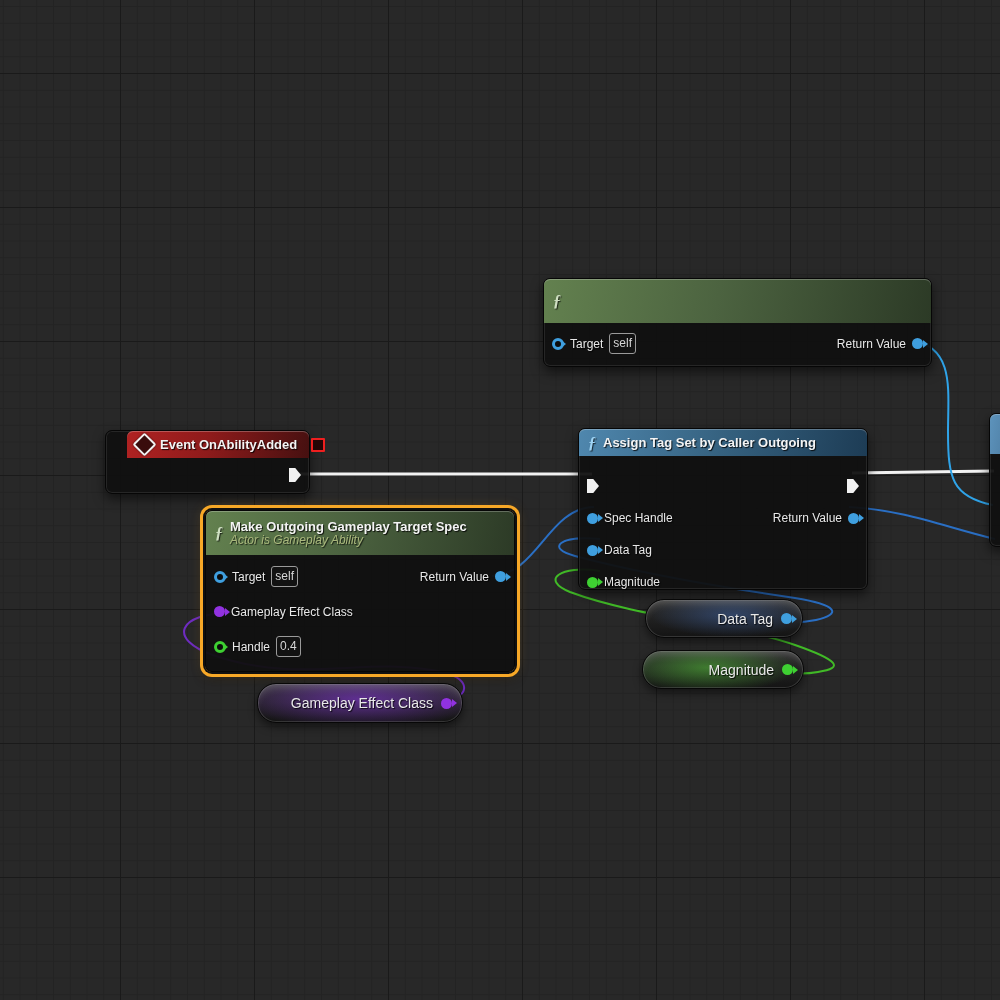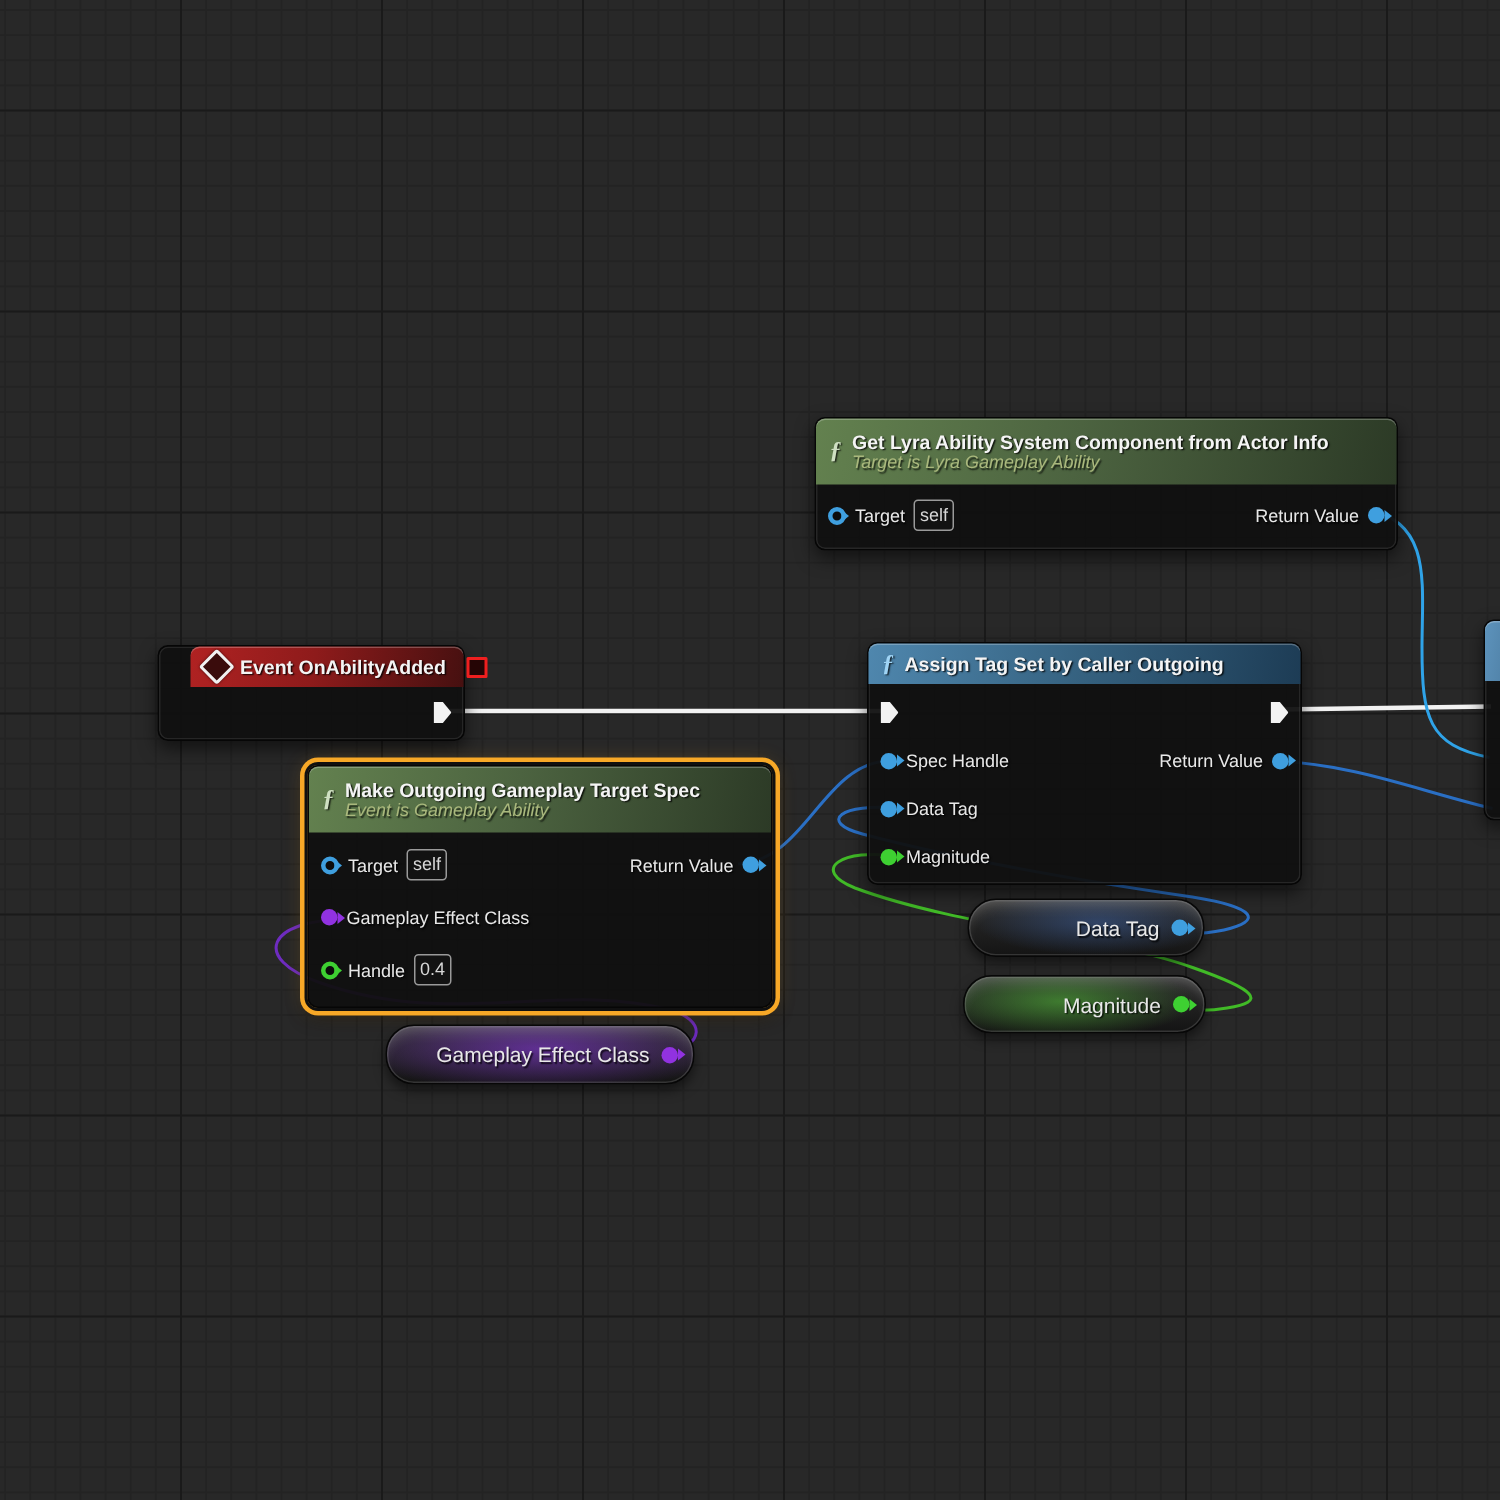--- a/index.html
+++ b/index.html
@@ -77,21 +77,21 @@
   #node-getlyra{left:543px;top:278px;width:387px;height:87px;}
   #node-getlyra .nheader{height:44px;}
   #node-getlyra .nbody{height:41px;}
   #node-getlyra .prow{height:41px;}
   #node-event{left:105px;top:430px;width:203px;height:62px;}
   #node-event .nheader{height:27px;}
   #node-event .nbody{height:34px;}
   #node-event .prow{height:34px;}
   #node-assign{left:578px;top:428px;width:288px;height:160px;}
   #node-assign .nheader{height:27px;}
-  #node-assign .nbody{padding-top:3px;}
+  #node-assign .nbody{padding-top:14px;}
   #node-assign .prow{height:32px;}
   #node-makespec{left:205px;top:510px;width:308px;height:160px;}
   #node-makespec .nheader{height:44px;}
   #node-makespec .nbody{padding-top:4px;}
   #node-makespec .prow{height:35px;}
   #pill-datatag{left:645px;top:599px;width:136px;height:37px;}
   #pill-magnitude{left:642px;top:650px;width:140px;height:37px;}
   #pill-geclass{left:257px;top:683px;width:184px;height:38px;}
   #node-partial{left:989px;top:413px;width:18px;height:132px;border-radius:7px 0 0 7px;}
   #node-partial .nheader{height:40px;border-radius:6px 0 0 0;
@@ -110,24 +110,20 @@
     <path stroke-width="2" d="M 492 576 C 538 574 548 508 594 507" stroke="#2a6fc4"></path>
     <path stroke-width="2" d="M 600 539 C 560 535 545 548 575 556 C 650 576 740 590 795 598 C 838 605 842 614 816 620 C 792 625 766 621 759 617" stroke="#2a6fc4"></path>
     <path stroke-width="2" d="M 600 571 C 560 565 540 580 570 592 C 640 618 740 625 795 645 C 838 660 845 668 818 672 C 796 676 773 671 764 668" stroke="#41ba27"></path>
     <path stroke-width="2" d="M 849 507 C 905 510 945 527 995 539" stroke="#2a6fc4"></path>
     <path stroke-width="2" d="M 231 613 C 178 613 167 639 213 655 C 300 686 372 654 446 673 C 471 680 470 697 444 702 C 434 704 425 702 421 701" stroke="#6e2cc0"></path>
   </svg>
 
   <div class="node" id="node-getlyra">
     <div class="nheader green">
       <span class="fnicon g">ƒ</span>
-      <div class="titles">
-        <div class="ntitle">Get Lyra Ability System Component from Actor Info</div>
-        <div class="nsub">Target is Lyra Gameplay Ability</div>
-      </div>
     </div>
     <div class="nbody">
       <div class="prow">
         <div class="pgroup">
           <span class="pin donut tail c-blue"></span>
           <span class="plabel">Target</span>
           <span class="valbox">self</span>
         </div>
         <div class="spacer"></div>
         <div class="pgroup">
@@ -188,21 +184,21 @@
         </div>
       </div>
     </div>
   </div>
 
   <div class="node selected" id="node-makespec">
     <div class="nheader green">
       <span class="fnicon g">ƒ</span>
       <div class="titles">
         <div class="ntitle">Make Outgoing Gameplay Target Spec</div>
-        <div class="nsub">Event is Gameplay Ability</div>
+        <div class="nsub">Actor is Gameplay Ability</div>
       </div>
     </div>
     <div class="nbody">
       <div class="prow">
         <div class="pgroup">
           <span class="pin donut tail c-blue"></span>
           <span class="plabel">Target</span>
           <span class="valbox">self</span>
         </div>
         <div class="spacer"></div>

